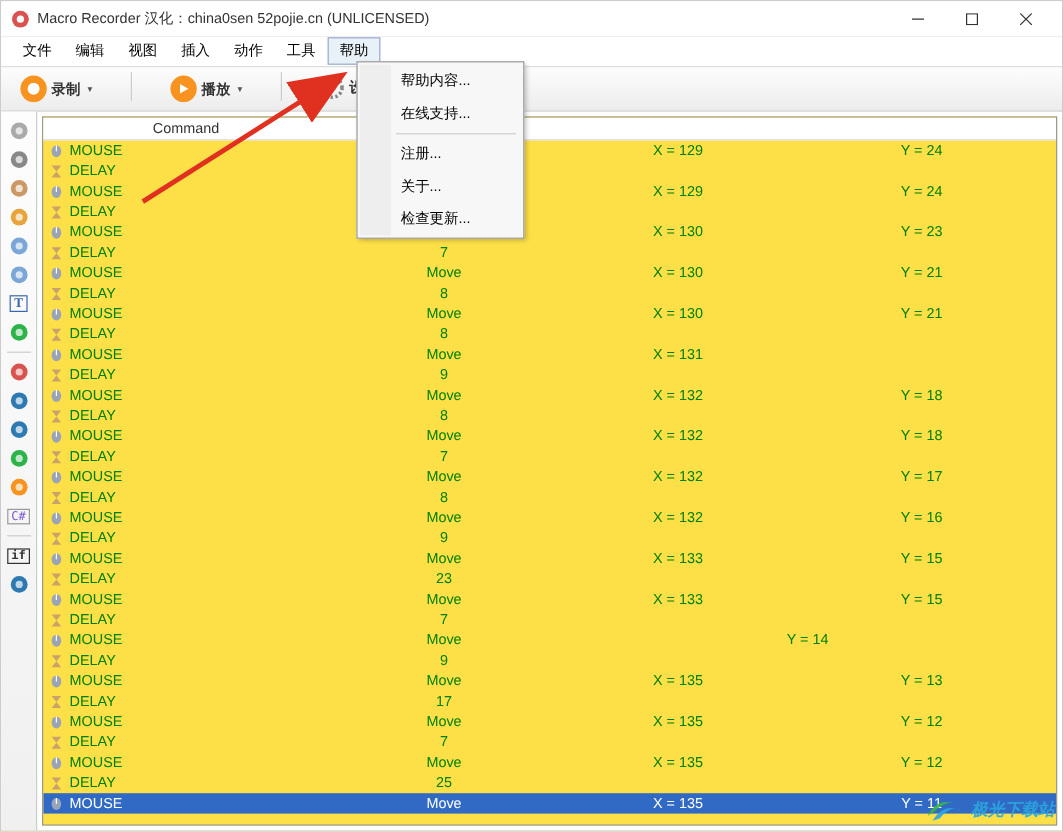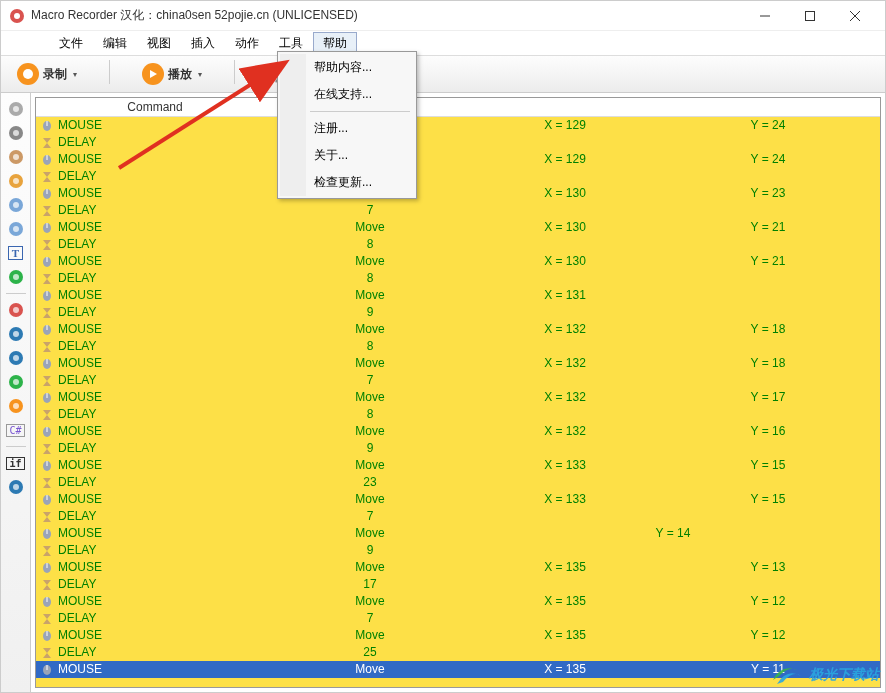--- a/index.html
+++ b/index.html
@@ -6,21 +6,21 @@
 body { background: #fff; width: 886px; height: 693px; position: relative; overflow: hidden; border: 1px solid #ccc; }
 
 
 .titlebar { height: 30px; display: flex; align-items: center; padding: 0 8px; background: #fff; border-bottom: 1px solid #eee; }
 .titlebar-icon { width: 16px; height: 16px; margin-right: 6px; }
 .titlebar-text { flex: 1; color: #333; }
 .win-controls { display: flex; }
 .win-btn { width: 45px; height: 28px; display: flex; align-items: center; justify-content: center; color: #333; }
 
 
-.menubar { height: 24px; display: flex; align-items: center; padding: 0 8px; background: #fff; margin-left: 40px; }
+.menubar { height: 24px; display: flex; align-items: flex-start; padding: 0 8px; background: #fff; }
 .menu-item { padding: 3px 10px; cursor: default; }
 .menu-item.active { border: 1px solid #9ac; background: #e8f0f8; padding: 2px 9px; }
 
 
 .toolbar { height: 38px; display: flex; align-items: flex-start; padding: 4px 8px; background: linear-gradient(#fdfdfd,#ececec); border-top: 1px solid #ddd; border-bottom: 1px solid #ccc; gap: 22px; }
 .tool-btn { display: flex; align-items: center; gap: 4px; padding: 3px 8px; border-radius: 3px; }
 .big-icon-circle { width: 22px; height: 22px; border-radius: 50%; display: flex; align-items: center; justify-content: center; color: #fff; font-weight: bold; }
 .rec-outer { background: #f7931e; }
 .rec-inner { width: 10px; height: 10px; border-radius: 50%; background: #fff; }
 .play-outer { background: #f7931e; }
@@ -45,21 +45,21 @@
 .list-body { flex: 1; overflow-y: auto; font-family: "Courier New", monospace; }
 .row { display: flex; align-items: center; padding: 0 4px; height: 17px; line-height: 17px; }
 .row.selected { background: #316ac5; color: #fff; }
 .row .col-cmd { color: #008000; display: flex; align-items: center; gap: 4px; }
 .row.selected .col-cmd { color: #fff; }
 .row .col-p1, .row .col-p2, .row .col-p3 { color: #008000; }
 .row.selected .col-p1, .row.selected .col-p2, .row.selected .col-p3 { color: #fff; }
 .mini-icon { width: 14px; height: 12px; display: inline-block; }
 
 
-.dropdown-menu { position: absolute; top: 50px; left: 276px; width: 140px; background: #f7f7f7; border: 1px solid #999; box-shadow: 2px 2px 4px rgba(0,0,0,.25); padding: 2px; z-index: 100; }
+.dropdown-menu { position: absolute; top: 50px; left: 296px; width: 140px; background: #f7f7f7; border: 1px solid #999; box-shadow: 2px 2px 4px rgba(0,0,0,.25); padding: 2px; z-index: 100; }
 .dm-strip { position: absolute; left: 2px; top: 2px; bottom: 2px; width: 26px; background: #eee; }
 .dm-item { position: relative; padding: 5px 10px 5px 34px; cursor: default; }
 .dm-sep { height: 1px; background: #ccc; margin: 3px 4px 3px 30px; }
 
 
 .arrow-svg { position: absolute; left: 110px; top: 55px; width: 190px; height: 120px; z-index: 200; pointer-events: none; }
 
 
 .watermark { position: absolute; right: 6px; bottom: 4px; display: flex; align-items: center; gap: 6px; opacity: .9; z-index: 50; pointer-events: none; }
 .wm-logo { width: 34px; height: 26px; }

